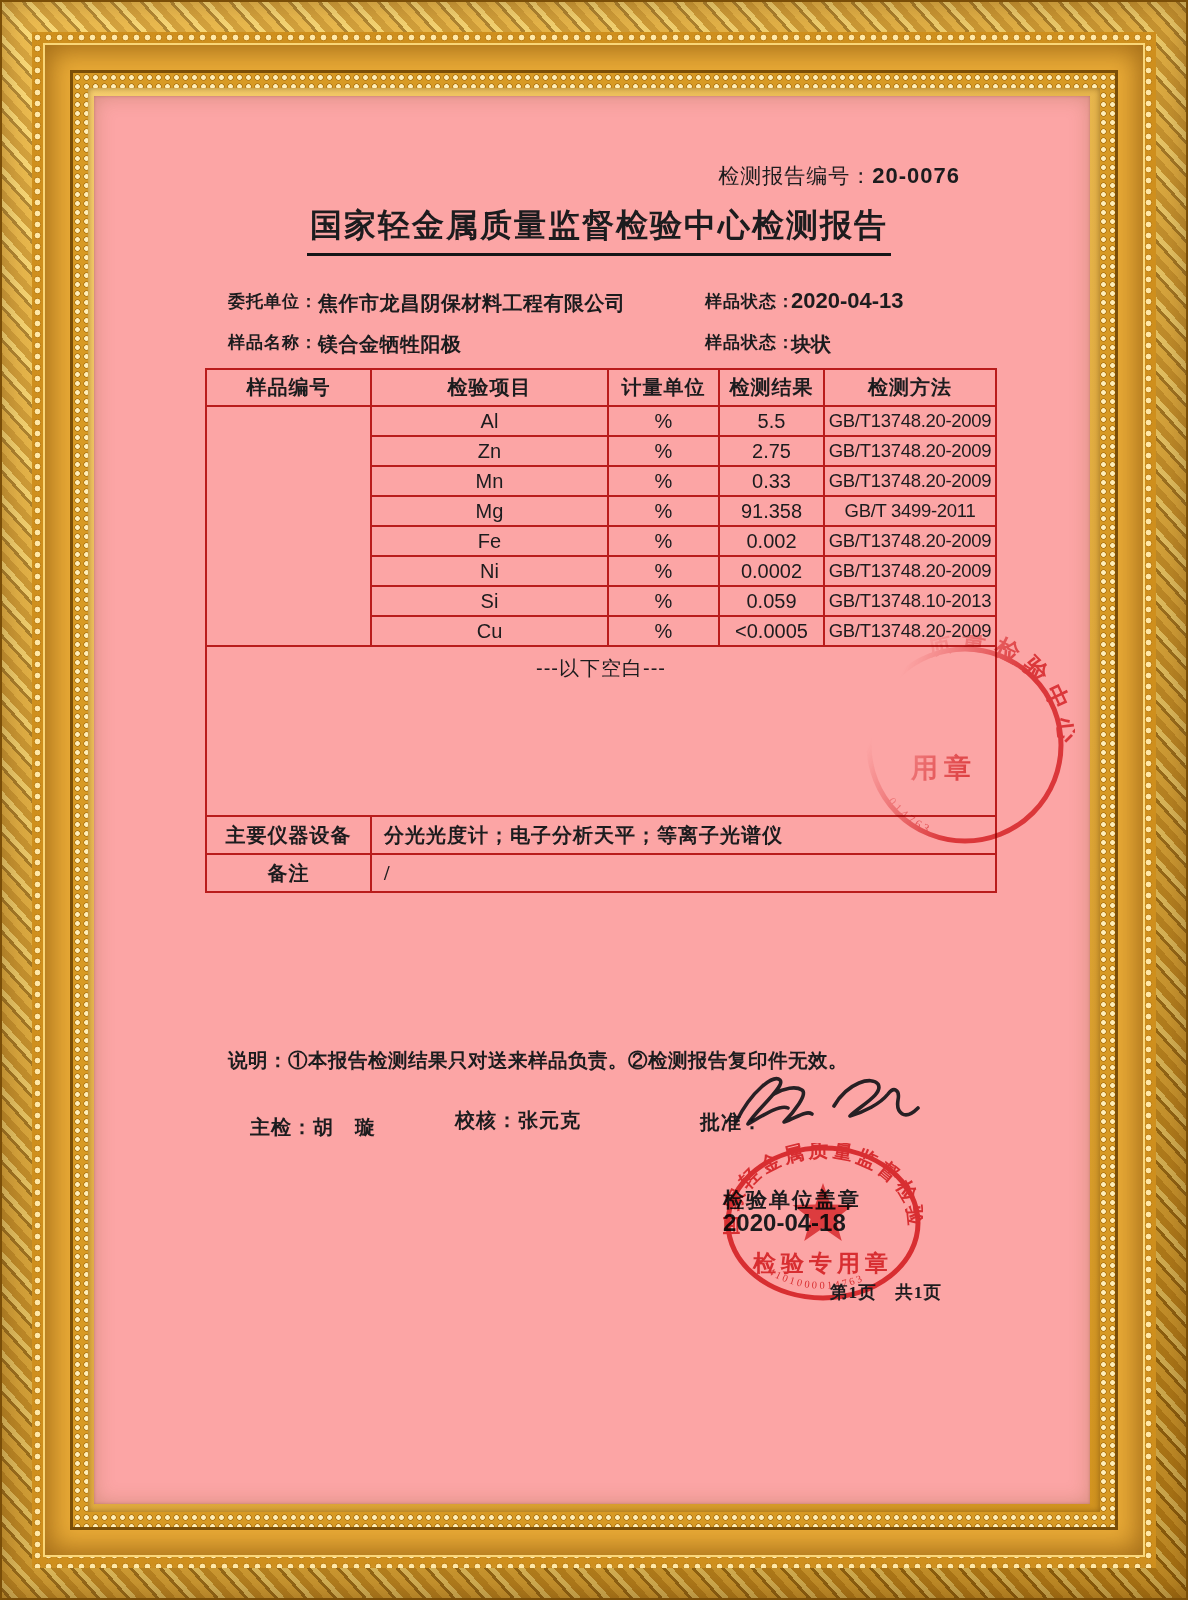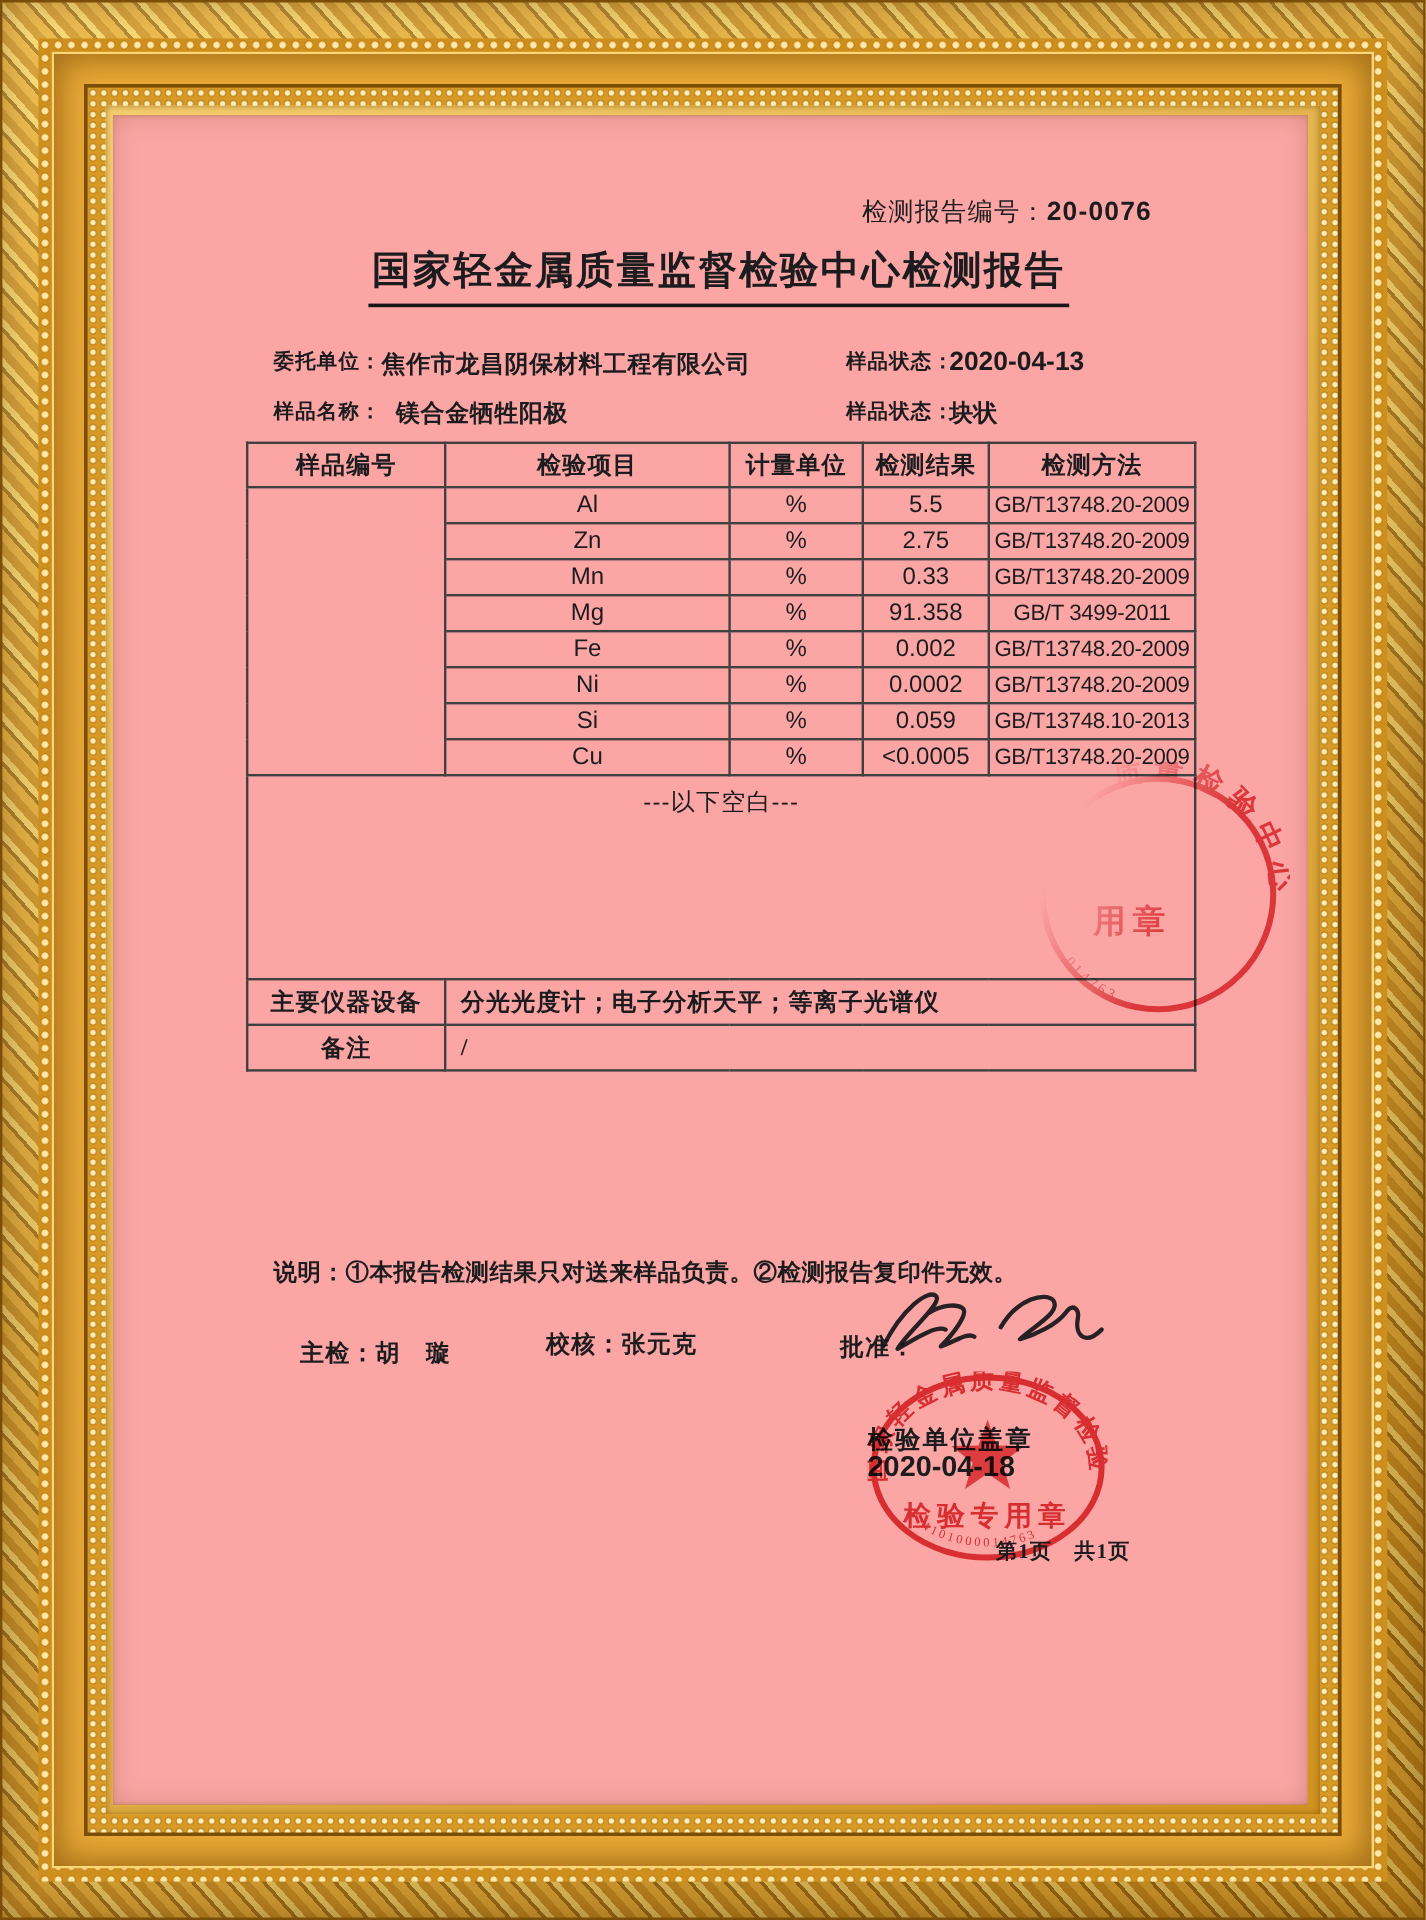--- a/index.html
+++ b/index.html
@@ -35,26 +35,26 @@
   #report-no{right:130px;top:66px;font-size:21px;letter-spacing:1px;}
   #report-no .num{font-weight:bold;font-size:22px;}
   #title-wrap{left:0;top:108px;width:100%;text-align:center;transform:translateX(7px);}
   #title{display:inline-block;font-family:"Liberation Sans",sans-serif;font-weight:bold;
     font-size:32px;letter-spacing:2px;padding:0 3px 5px 3px;border-bottom:3px solid #161618;}
   
   .meta-label{font-size:17px;font-weight:600;letter-spacing:1px;}
   .meta-val{font-size:20px;font-weight:600;font-family:"Liberation Sans",sans-serif;}
   #m-client-l{left:134px;top:194px;} #m-client-v{left:224px;top:194px;letter-spacing:.5px;}
   #m-date-l{left:611px;top:194px;}   #m-date-v{left:697px;top:192px;font-weight:bold;font-size:22px;}
-  #m-name-l{left:134px;top:235px;}   #m-name-v{left:236px;top:235px;letter-spacing:.5px;}
+  #m-name-l{left:134px;top:235px;}   #m-name-v{left:224px;top:235px;letter-spacing:.5px;}
   #m-state-l{left:611px;top:235px;}  #m-state-v{left:697px;top:235px;}
   
   #results-table{position:absolute;left:111px;top:272px;width:790px;border-collapse:collapse;
     table-layout:fixed;}
-  #results-table th,#results-table td{border:2px solid #404040;text-align:center;padding:0;overflow:hidden;}
+  #results-table th,#results-table td{border:2px solid #b91c1c;text-align:center;padding:0;overflow:hidden;}
   #results-table th{font-size:20px;font-weight:600;letter-spacing:1px;height:35px;}
   tr.d-row{height:30px;}
   td.c-item,td.c-unit,td.c-result{font-family:"Liberation Sans",sans-serif;font-size:20px;}
   td.c-method{font-family:"Liberation Sans",sans-serif;font-size:18.5px;letter-spacing:-.3px;}
   td.blank-cell{height:168px;vertical-align:top;}
   .blank-note{padding-top:8px;font-size:20px;font-family:"Liberation Sans",sans-serif;letter-spacing:1px;}
   td.lbl-cell{font-size:20px;font-weight:600;letter-spacing:1px;height:36px;}
   td.val-cell{text-align:left !important;padding-left:12px !important;font-size:20px;font-weight:600;letter-spacing:1px;}
   tr.r-row{height:38px;}
   

